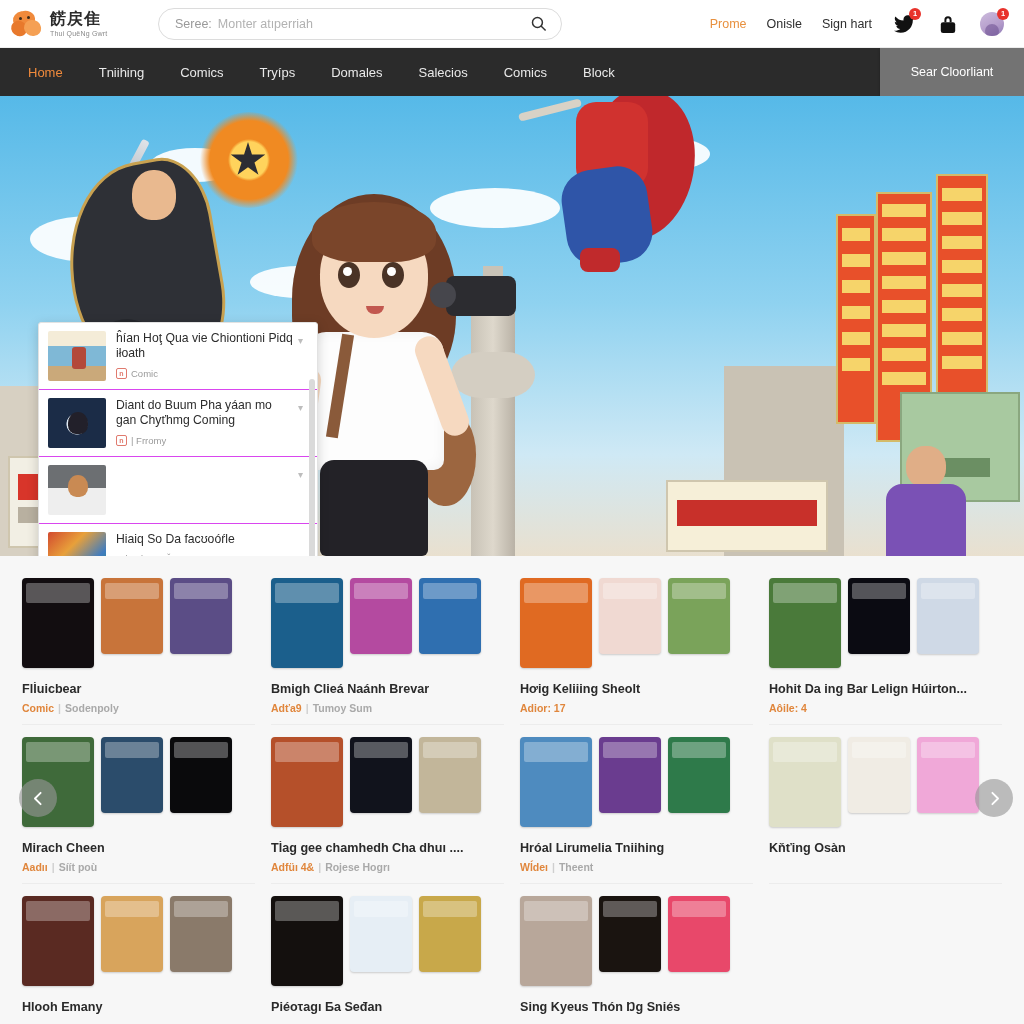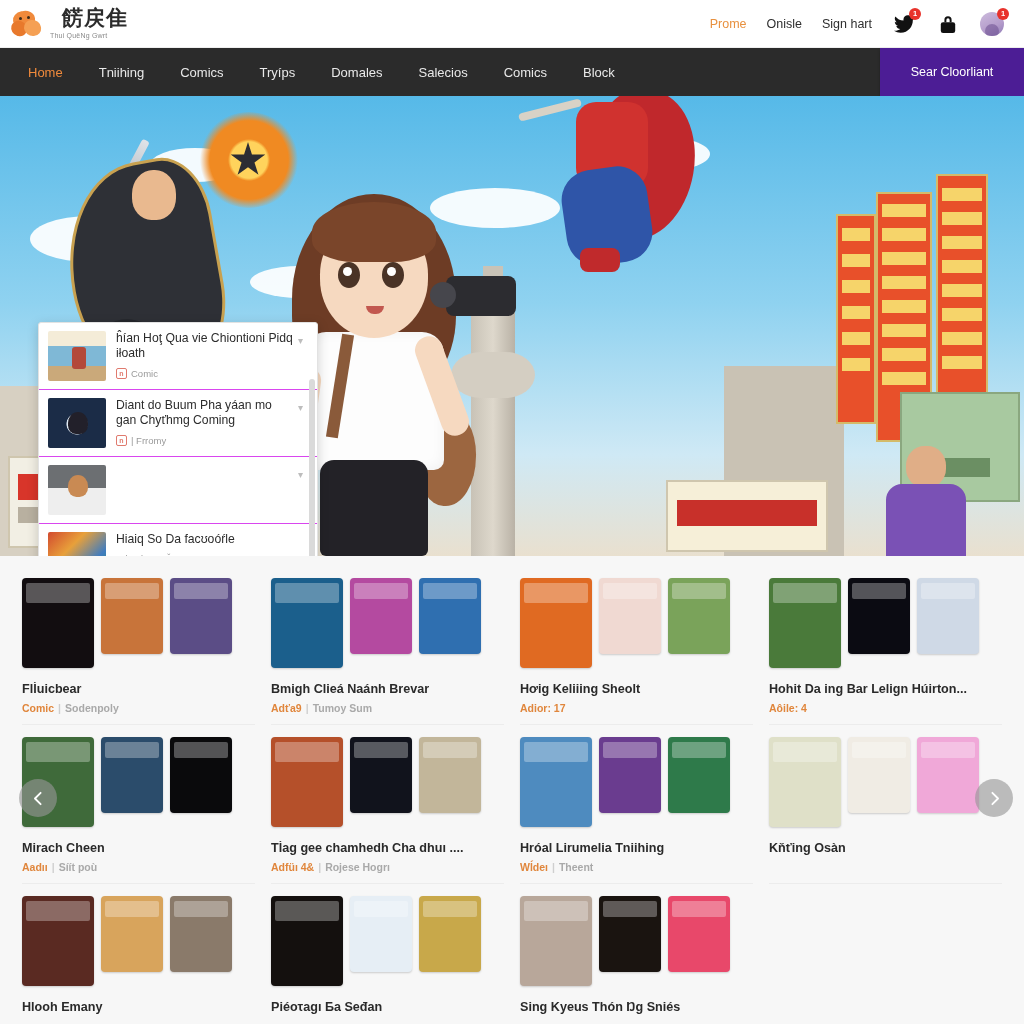--- a/index.html
+++ b/index.html
@@ -29,23 +29,22 @@
     position: absolute; background: #f08a3c; border-radius: 48% 52% 44% 56%;
   }
   .brand-mark .b1 { left: 3px; top: 3px; width: 22px; height: 17px; transform: rotate(-12deg); }
   .brand-mark .b2 { left: 1px; top: 13px; width: 16px; height: 15px; transform: rotate(16deg); background:#e8792c; }
   .brand-mark .b3 { left: 14px; top: 12px; width: 17px; height: 16px; transform: rotate(-6deg); background:#f5a054; }
   .brand-mark .eye { position:absolute; width:3px; height:3px; background:#3a2a1a; border-radius:50%; }
   .brand-mark .e1 { left: 9px; top: 9px; }
   .brand-mark .e2 { left: 17px; top: 8px; }
   .brand-text { display: flex; flex-direction: column; line-height: 1; }
   .brand-cjk {
-    font-size: 21px; font-weight: bold; color: #2b2b2b; letter-spacing: 1px;
+    font-size: 16px; font-weight: bold; color: #2b2b2b; letter-spacing: 1px;
     font-family: "DejaVu Sans", sans-serif;
-    margin-left: 12px;
   }
   .brand-sub { font-size: 7px; color: #8a8a8a; margin-top: 3px; letter-spacing: .2px; }
 
   .searchbox {
     margin-left: 16px;
     width: 404px; height: 32px;
     border: 1px solid #dcdcdc; border-radius: 18px;
     display: flex; align-items: center; padding: 0 12px 0 16px;
     background: #fff;
   }
@@ -88,21 +87,21 @@
   .mainnav {
     position: relative; height: 48px; background: #2b2b2b;
     display: flex; align-items: center; padding-left: 10px; gap: 0;
   }
   .mainnav-item {
     font-size: 13px; color: #e9e9e9; padding: 0 18px; cursor: pointer; white-space: nowrap;
   }
   .mainnav-item.active { color: #f08a3c; }
   .cta-btn {
     position: absolute; right: 0; top: 0; height: 48px; width: 144px;
-    background: #4c1d95; color: #fff; border: none; cursor: pointer;
+    background: #737373; color: #fff; border: none; cursor: pointer;
     font-size: 12.5px; font-family: "Liberation Sans", sans-serif;
     display:flex; align-items:center; justify-content:center;
     box-shadow: 0 2px 3px rgba(0,0,0,.25);
   }
 
   
   .hero { position: relative; height: 460px; overflow: hidden; background:#7ec8e8; }
   .hero-canvas { position:absolute; inset:0; }
   .sky { position:absolute; inset:0;
          background: linear-gradient(180deg,#56b9e8 0%, #8fd2f0 45%, #cfe9f5 78%, #e9e0cf 100%); }
@@ -260,20 +259,30 @@
           <span class="blob b3"></span>
         <span class="eye e1"></span>
           <span class="eye e2"></span>
       </div>
       <div class="brand-text">
         <span class="brand-cjk">餝戻隹</span>
         <span class="brand-sub">Thui QuёNg Gwrt</span>
       </div>
     </div>
 
+    <div class="searchbox">
+      <span class="search-prefix">Seree:</span>
+      <input class="search-input" type="text" placeholder="Monter atıperriah" style="">
+      <button class="search-btn">
+        <svg width="17" height="17" viewBox="0 0 24 24" fill="none" stroke="#333" stroke-width="2.1">
+          <circle cx="10.5" cy="10.5" r="7"></circle>
+            <line x1="15.6" y1="15.6" x2="22" y2="22"></line>
+        </svg>
+      </button>
+    </div>
 
     <div class="topbar-right">
       <span class="nav-link accent">Prome</span>
       <span class="nav-link">Onisle</span>
       <span class="nav-link">Sign hart</span>
 
       <span class="icon-btn">
         <svg width="21" height="18" viewBox="0 0 24 20" fill="#111">
           <path d="M23 2.2c-.9.4-1.8.7-2.8.8 1-.6 1.8-1.6 2.1-2.7-.9.6-2 1-3.1 1.2C18.4.5 17.1 0 15.7 0c-2.7 0-4.9 2.2-4.9 4.9 0 .4 0 .8.1 1.1C6.9 5.8 3.7 4 1.6 1.3c-.4.7-.7 1.6-.7 2.5 0 1.7.9 3.2 2.2 4.1-.8 0-1.6-.2-2.2-.6v.1c0 2.4 1.7 4.4 3.9 4.8-.4.1-.8.2-1.3.2-.3 0-.6 0-.9-.1.6 2 2.4 3.4 4.6 3.4-1.7 1.3-3.8 2.1-6.1 2.1-.4 0-.8 0-1.1-.1 2.2 1.4 4.8 2.2 7.5 2.2 9.1 0 14-7.5 14-14v-.6c1-.7 1.8-1.6 2.5-2.6z"></path>
         </svg>

